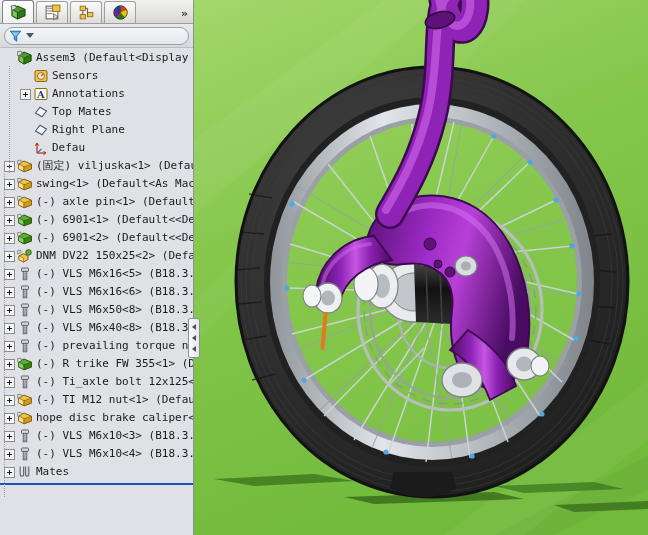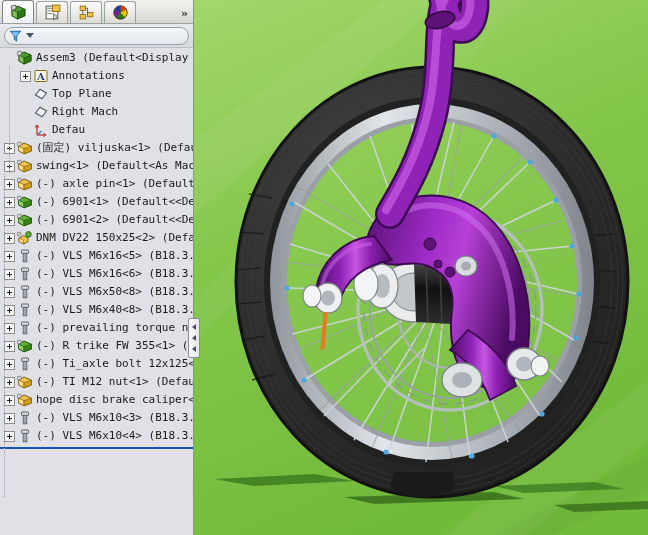--- a/index.html
+++ b/index.html
@@ -264,49 +264,61 @@
                 <path d="M2 5 L7 2 L14 5 L14 11 L7 14 L2 11 Z" fill="#4f9b2e" stroke="#1d4d10"></path>
                 <path d="M2 5 L7 8 L7 14 L2 11 Z" fill="#86c45a" stroke="#1d4d10" stroke-width=".7"></path>
                 <path d="M7 8 L14 5 L14 11 L7 14 Z" fill="#2f7a18" stroke="#1d4d10" stroke-width=".7"></path>
                 <path d="M0 2 L4 1 L5 4 L1 6 Z" fill="#dcdcdc" stroke="#555" stroke-width=".7"></path>
               </svg>
             </span>
             <span class="lbl">Assem3   (Default&lt;Display Sta</span>
           </div>
           <div class="row">
             <div class="ind" style="width: 20px;"></div>
+            <div class="expander blank"></div>
+            <span class="ico">
+              <svg viewBox="0 0 16 16" width="16" height="16">
+                <rect x="2" y="2.5" width="12" height="11" rx="1.5" fill="#f2c14a" stroke="#8a6a12"></rect>
+                <circle cx="8" cy="8" r="3.4" fill="#fdf4d8" stroke="#6e5510" stroke-width=".8"></circle>
+                <path d="M8 8 L10.2 5.8" stroke="#c0392b" stroke-width="1.2"></path>
+              </svg>
+            </span>
+            <span class="lbl">Sensors</span>
+          </div>
+          <div class="row">
+            <div class="ind" style="width: 20px;"></div>
             <div class="expander"></div>
             <span class="ico">
               <svg viewBox="0 0 16 16" width="16" height="16">
                 <rect x="2" y="2.5" width="12" height="11" rx="1" fill="#fdf6d8" stroke="#8a6a12"></rect>
                 <rect x="3" y="3.5" width="10" height="9" fill="#fff9e3"></rect>
                 <text x="8" y="12" font-size="10" font-family="DejaVu Serif, serif" font-weight="bold" fill="#1a3fa0" text-anchor="middle">A</text>
               </svg>
             </span>
             <span class="lbl">Annotations</span>
           </div>
           <div class="row">
             <div class="ind" style="width: 20px;"></div>
             <div class="expander blank"></div>
             <span class="ico">
               <svg viewBox="0 0 16 16" width="16" height="16">
                 <path d="M2.5 9 L7 3.2 L13.5 7 L9 12.8 Z" fill="#f3f5f8" stroke="#4a5a6a" stroke-width="1.1"></path>
               </svg>
             </span>
-            <span class="lbl">Top Plane</span>
+            <span class="lbl">Top Mates</span>
           </div>
           <div class="row">
             <div class="ind" style="width: 20px;"></div>
             <div class="expander blank"></div>
             <span class="ico">
               <svg viewBox="0 0 16 16" width="16" height="16">
                 <path d="M2.5 9 L7 3.2 L13.5 7 L9 12.8 Z" fill="#f3f5f8" stroke="#4a5a6a" stroke-width="1.1"></path>
               </svg>
             </span>
-            <span class="lbl">Right Mach</span>
+            <span class="lbl">Right Plane</span>
           </div>
           <div class="row">
             <div class="ind" style="width: 20px;"></div>
             <div class="expander blank"></div>
             <span class="ico">
               <svg viewBox="0 0 16 16" width="16" height="16">
                 <path d="M4 13 L4 3" stroke="#c0392b" stroke-width="1.3"></path>
                 <path d="M4 3 L2.4 5.6 M4 3 L5.6 5.6" stroke="#c0392b" stroke-width="1.1" fill="none"></path>
                 <path d="M4 13 L13 13" stroke="#c0392b" stroke-width="1.3"></path>
                 <path d="M13 13 L10.4 11.6 M13 13 L10.4 14.4" stroke="#c0392b" stroke-width="1.1" fill="none"></path>
@@ -560,20 +572,31 @@
                 <rect x="6.2" y="5.4" width="3.6" height="8.4" fill="#c6cacd" stroke="#5d6369" stroke-width=".9"></rect>
                 <g stroke="#6c7278" stroke-width=".7">
                   <path d="M6.2 7.2 L9.8 7.2"></path>
                   <path d="M6.2 9 L9.8 9"></path>
                   <path d="M6.2 10.8 L9.8 10.8"></path>
                   <path d="M6.2 12.4 L9.8 12.4"></path>
                 </g>
               </svg>
             </span>
             <span class="lbl">(-) VLS M6x10&lt;4&gt; (B18.3.4</span>
+          </div>
+          <div class="row">
+            <div class="ind" style="width: 4px;"></div>
+            <div class="expander"></div>
+            <span class="ico">
+              <svg viewBox="0 0 16 16" width="16" height="16">
+                <path d="M3.2 2.6 L3.2 10.4 A1.7 1.7 0 0 0 6.6 10.4 L6.6 2.6" fill="#e4e7ea" stroke="#5d6369" stroke-width="1.1"></path>
+                <path d="M8.4 2.6 L8.4 10.4 A1.7 1.7 0 0 0 11.8 10.4 L11.8 2.6" fill="#cfd3d7" stroke="#5d6369" stroke-width="1.1"></path>
+              </svg>
+            </span>
+            <span class="lbl">Mates</span>
           </div>
           <div class="dotline" style="left: 9px; top: 18px; height: 108px;"></div>
           <div class="dotline" style="left: 4px; top: 126px; height: 324px;"></div>
         </div>
       <div id="tree-divider"></div>
       <div id="tree-tail"></div>
     </div>
 
     <div id="splitter-handle">
       <div class="sp-tri"></div>

